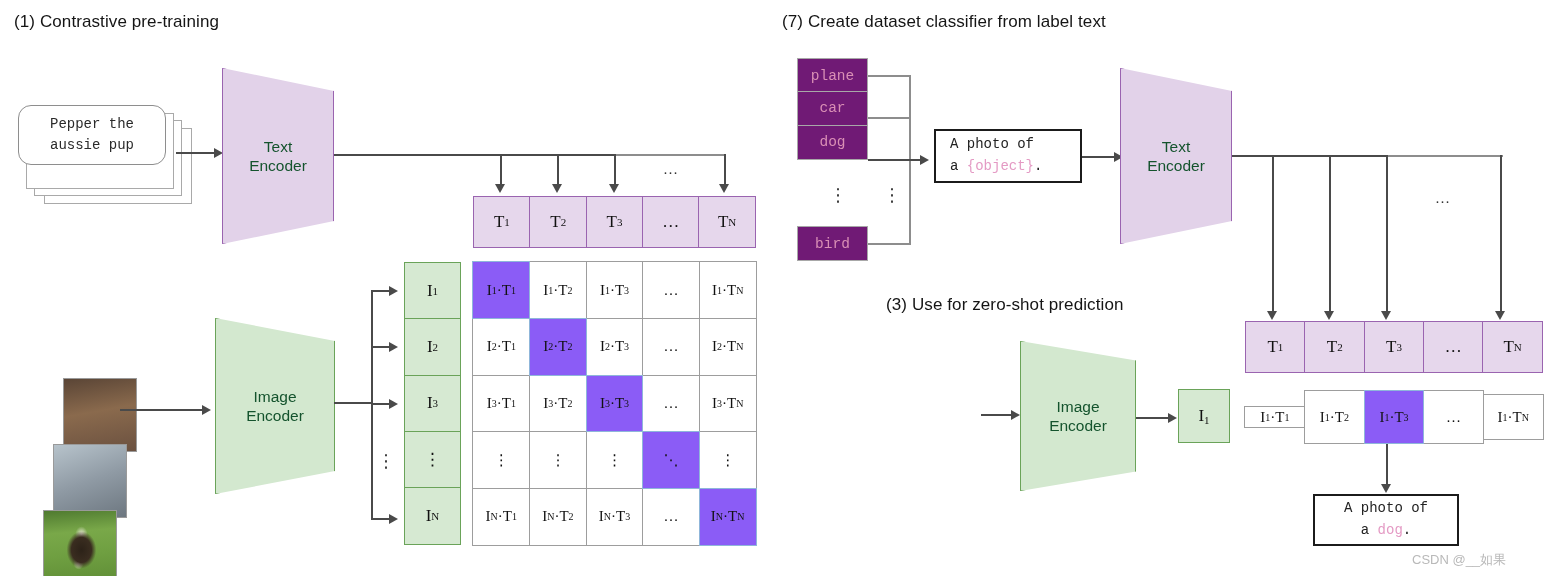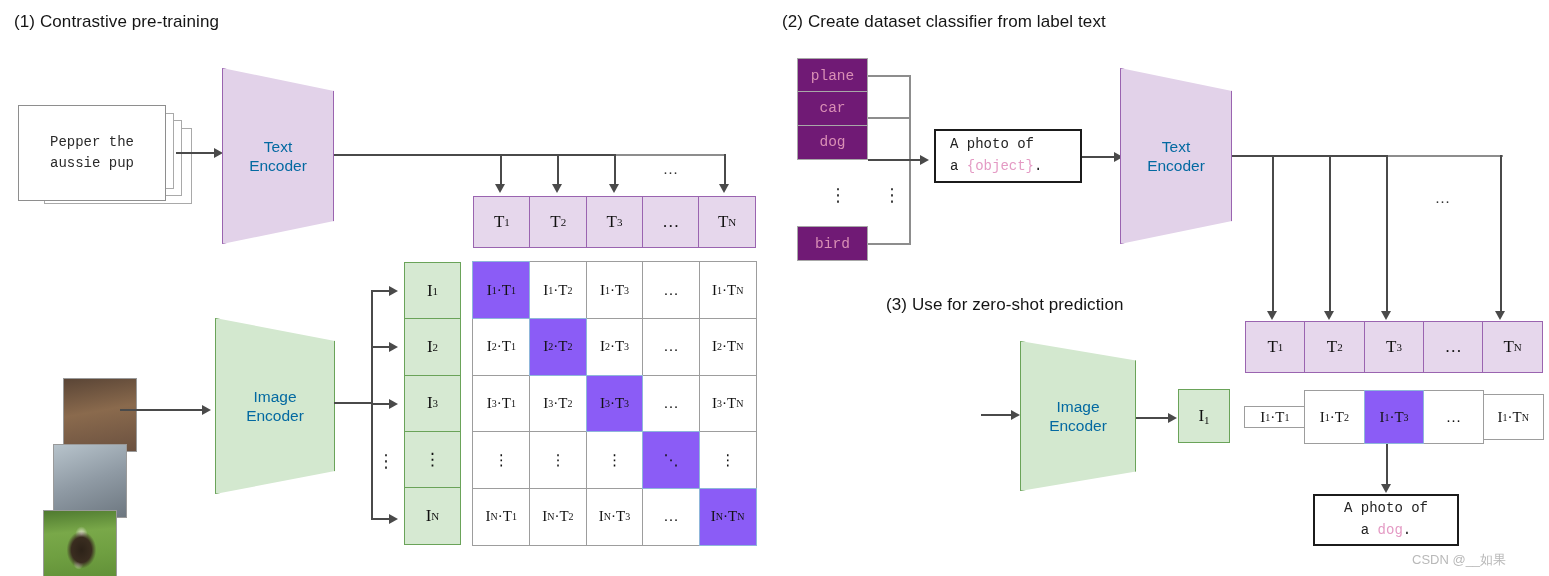--- a/index.html
+++ b/index.html
@@ -28,21 +28,21 @@
   .trap-purple{
     background:#e2d2e9;border:1.6px solid #9a64b0;
     clip-path:polygon(0% 0%,100% 13%,100% 87%,0% 100%);
   }
   .trap-green{
     background:#d3e8cf;border:1.6px solid #6aa359;
     clip-path:polygon(0% 0%,100% 13%,100% 87%,0% 100%);
   }
   .trap-label{
     position:absolute;left:0;right:0;top:50%;transform:translateY(-50%);
-    text-align:center;font-size:15.5px;line-height:1.25;color:#0369a1;
+    text-align:center;font-size:15.5px;line-height:1.25;color:#14532d;
     pointer-events:none;
   }
 
   
   .trow{display:flex;box-sizing:border-box;}
   .tcell{
     background:#e6d7ec;border:1.5px solid #9a64b0;box-sizing:border-box;
     display:flex;align-items:center;justify-content:center;
     font-family:"Liberation Serif", serif;font-size:17px;color:#111;
     margin-left:-1.5px;
@@ -116,21 +116,21 @@
   }
 </style>
 </head>
 <body>
 
 <div class="abs panel-title" style="left:14px;top:12px;">(1) Contrastive pre-training</div>
 
 <div class="abs txtcard" style="left:44px;top:128px;width:148px;height:76px;"></div>
 <div class="abs txtcard" style="left:34px;top:120px;width:148px;height:76px;"></div>
 <div class="abs txtcard" style="left:26px;top:113px;width:148px;height:76px;"></div>
-<div class="abs txtcard front" style="left:18px;top:105px;width:148px;height:96px;">
+<div class="abs txtcard front" style="left:18px;top:105px;width:148px;height:60px;border-radius:13px;">
   <div>
     <div>Pepper the</div>
     <div>aussie pup</div>
   </div>
 </div>
 
 <div class="abs ln hline" style="left:176px;top:152px;width:44px;"></div>
 <div class="abs arrowhead ah-right" style="left:214px;top:147.5px;"></div>
 
 <div class="abs trap trap-purple" style="left:222px;top:68px;width:112px;height:176px;">
@@ -222,21 +222,21 @@
     <div class="mcell">⋮</div>
     <div class="mcell hi">⋱</div>
     <div class="mcell">⋮</div>
     <div class="mcell">I<sub>N</sub>·T<sub>1</sub></div>
     <div class="mcell">I<sub>N</sub>·T<sub>2</sub></div>
     <div class="mcell">I<sub>N</sub>·T<sub>3</sub></div>
     <div class="mcell">…</div>
     <div class="mcell hi">I<sub>N</sub>·T<sub>N</sub></div>
   </div>
 
-<div class="abs panel-title" style="left:782px;top:12px;">(2) Create dataset classifier from label text</div>
+<div class="abs panel-title" style="left:782px;top:12px;">(7) Create dataset classifier from label text</div>
 
 <div class="abs lbox" style="left:797px;top:58px;width:71px;height:35px;">plane</div>
 <div class="abs lbox stacked" style="left:797px;top:92px;width:71px;height:35px;">car</div>
 <div class="abs lbox stacked" style="left:797px;top:126px;width:71px;height:35px;">dog</div>
 <div class="abs vdots" style="left:829px;top:186px;">⋮</div>
 <div class="abs vdots" style="left:883px;top:186px;">⋮</div>
 <div class="abs lbox" style="left:797px;top:226px;width:71px;height:35px;">bird</div>
 
 <div class="abs ln hline light" style="left:868px;top:75px;width:43px;"></div>
 <div class="abs ln hline light" style="left:868px;top:117px;width:43px;"></div>

